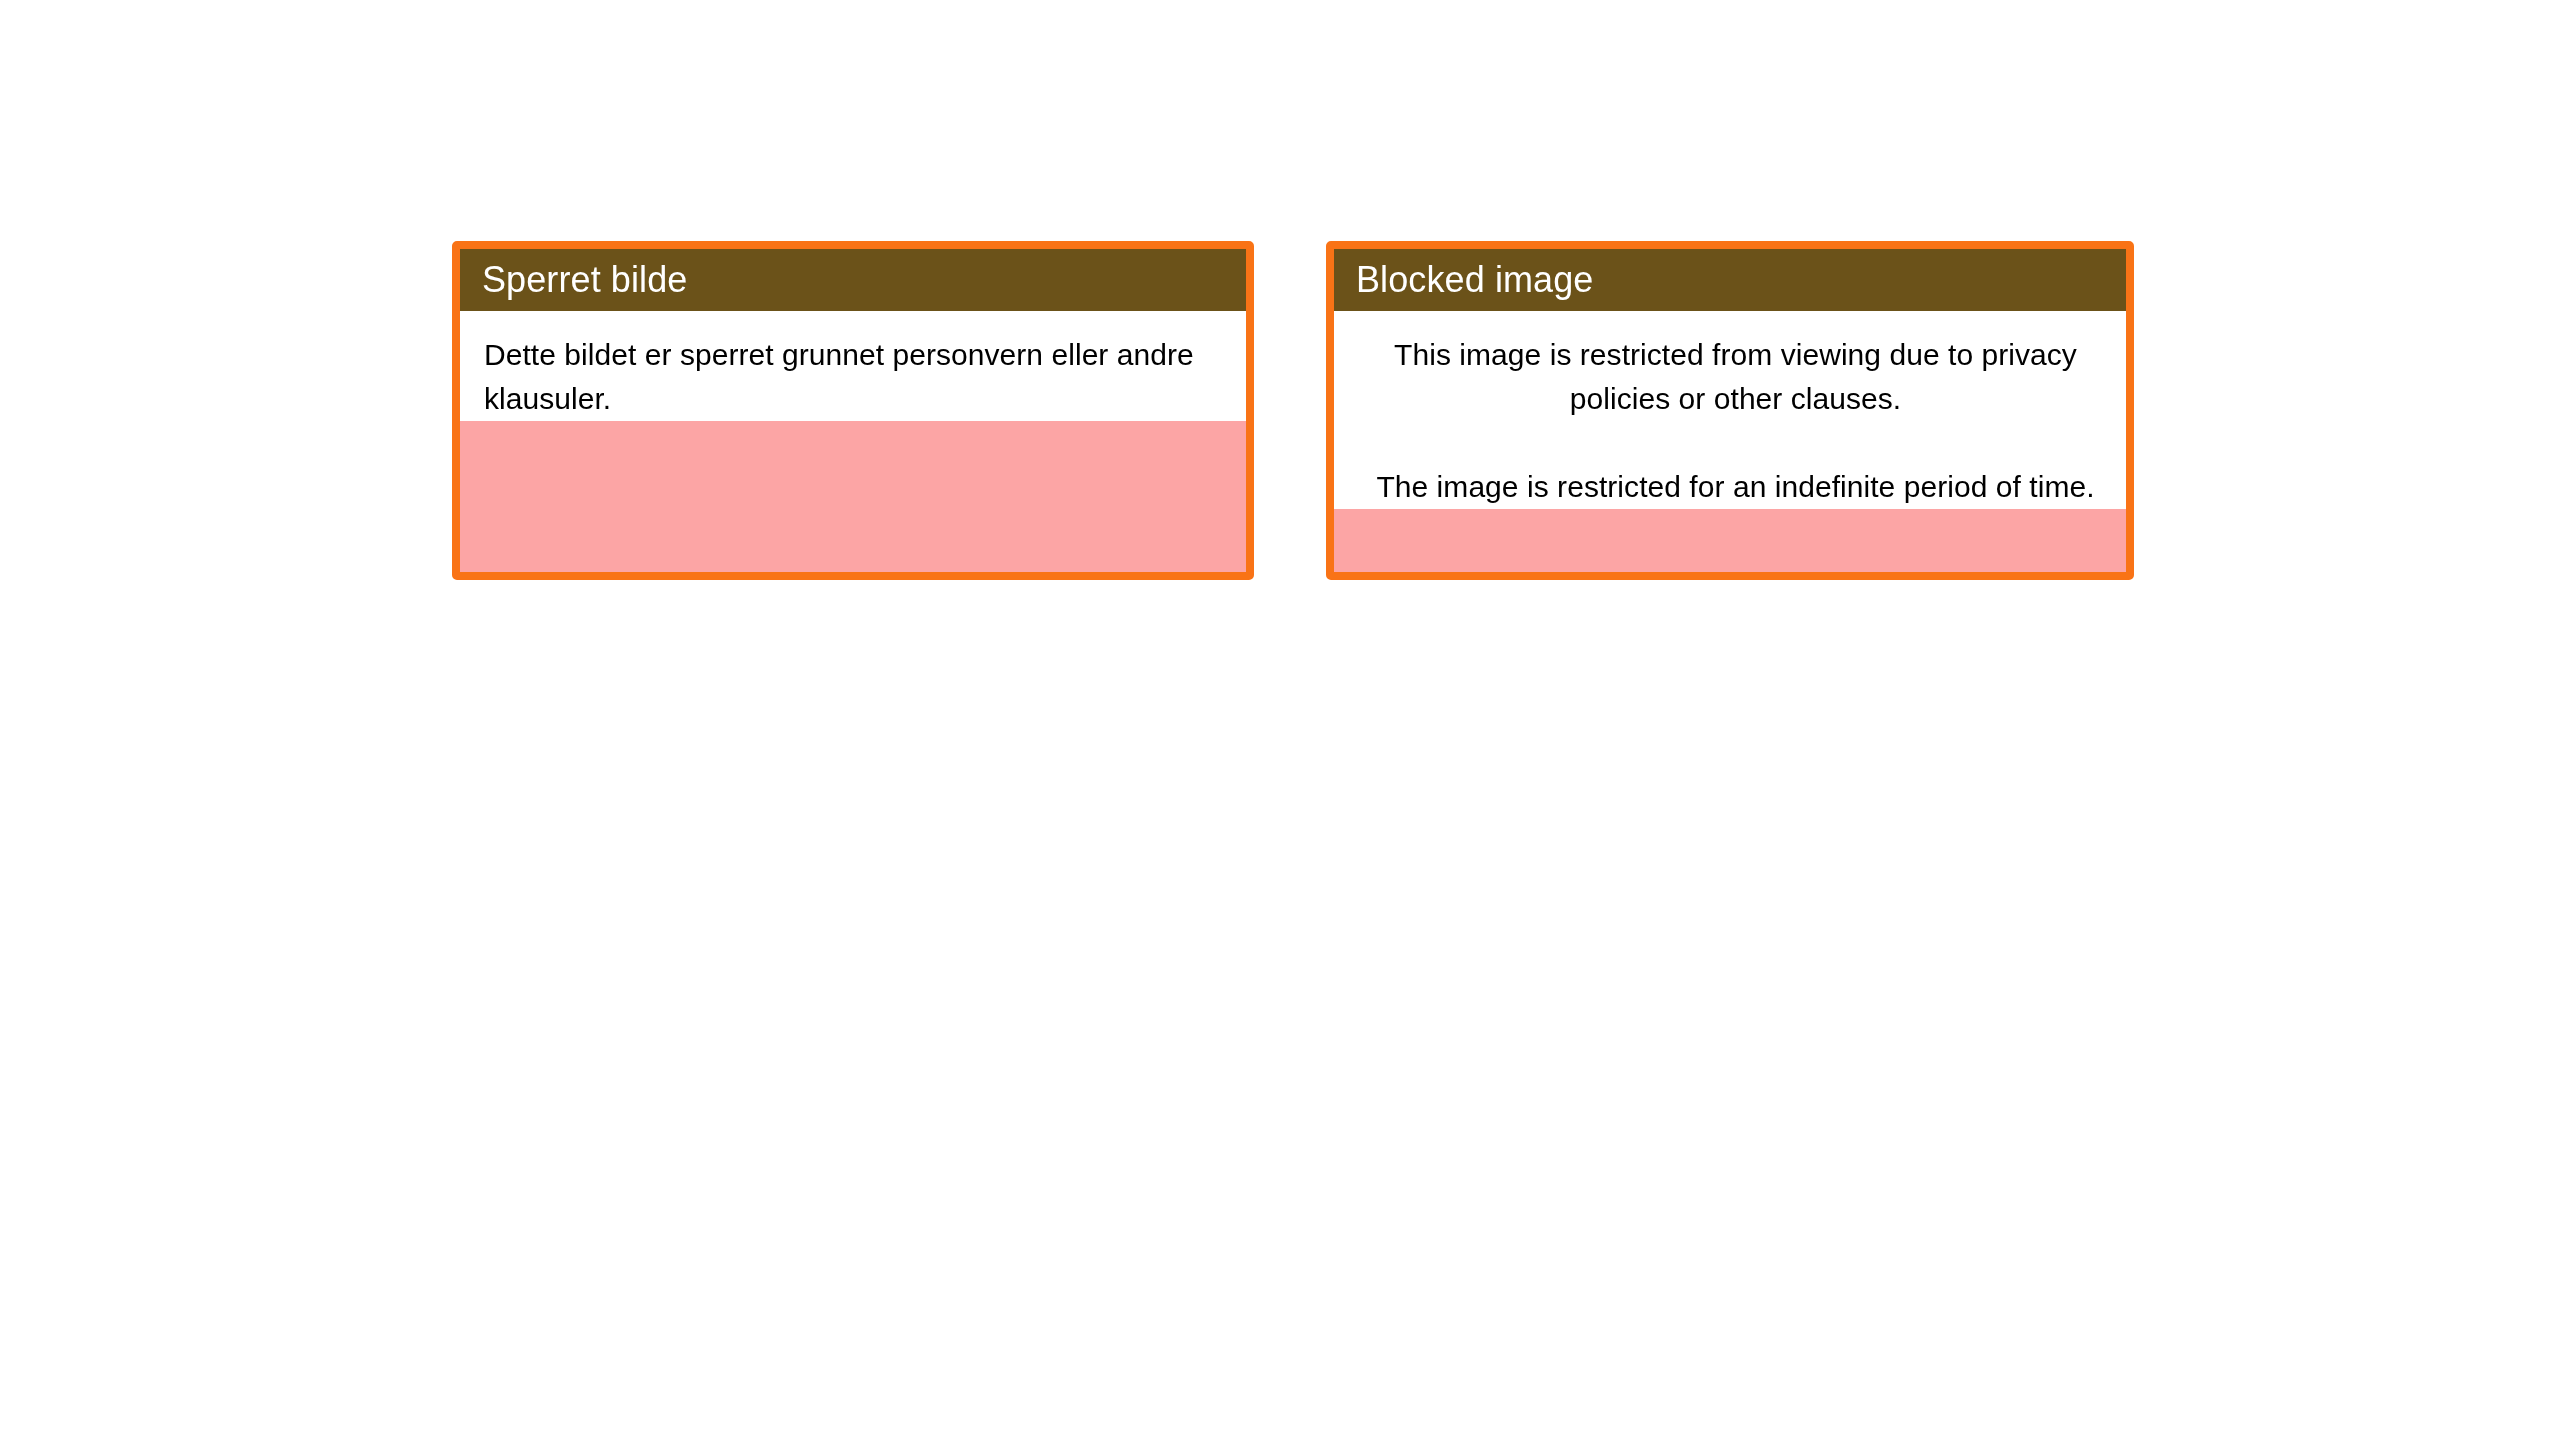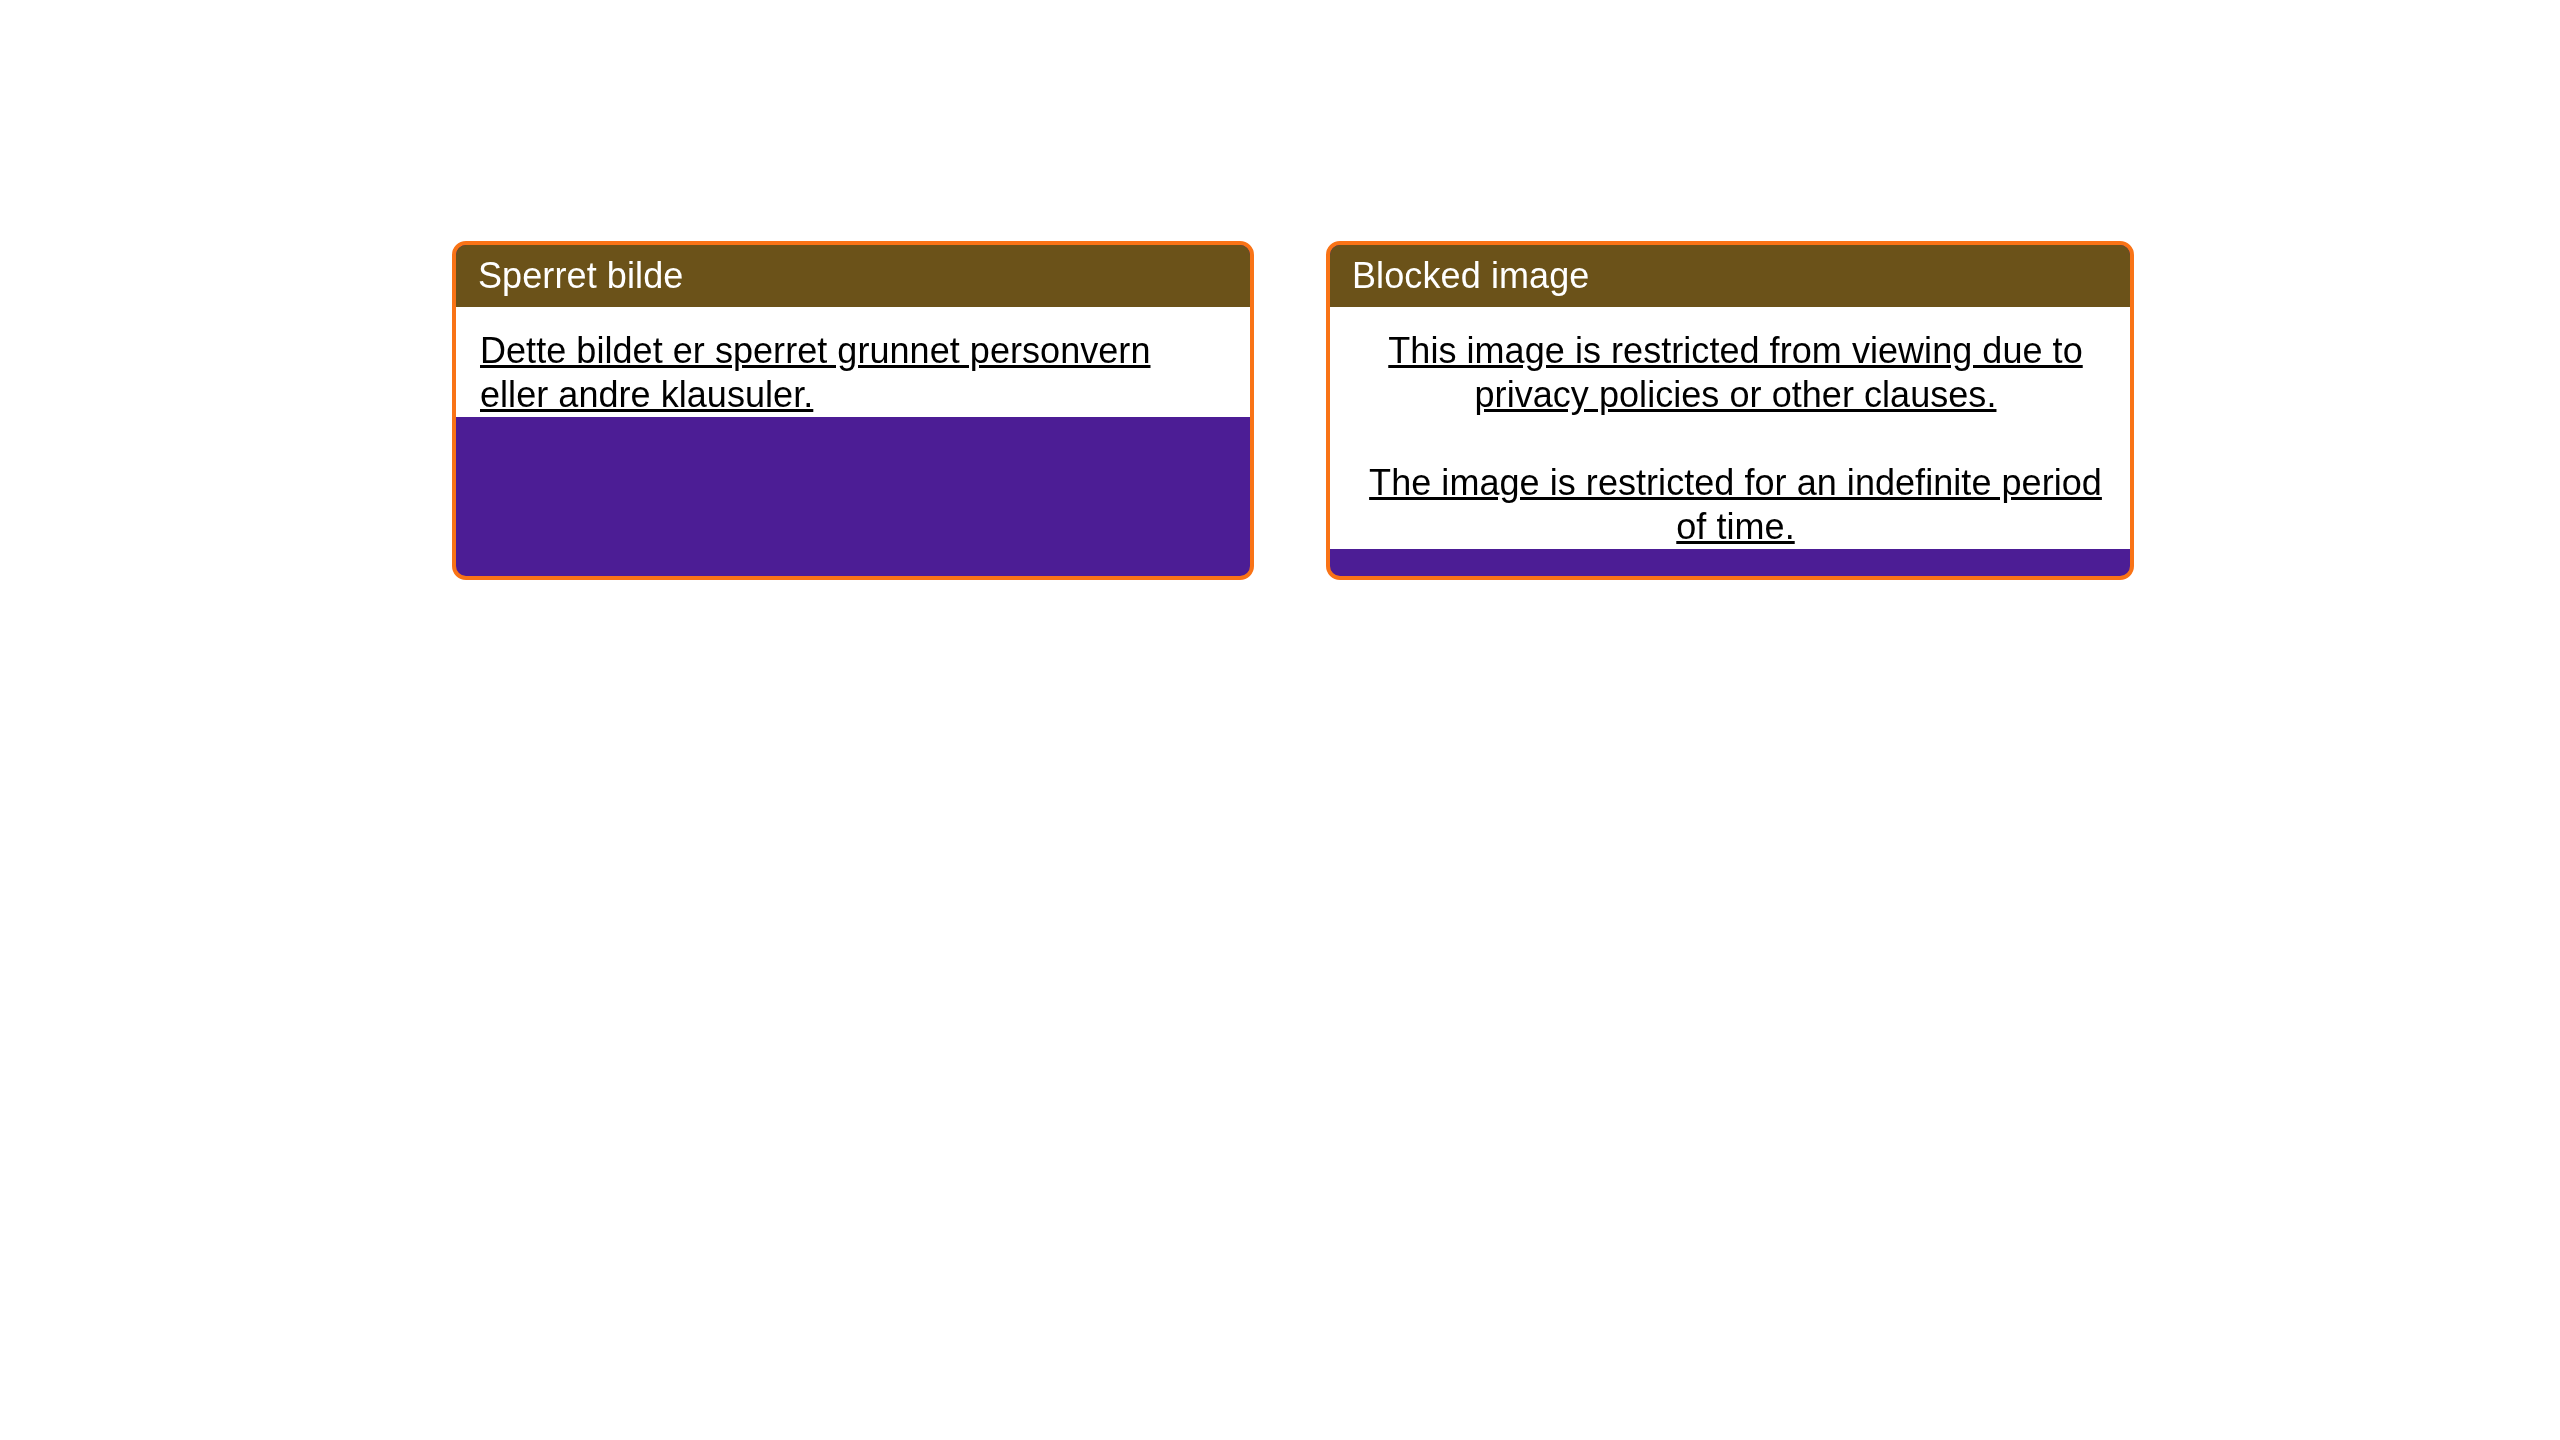--- a/index.html
+++ b/index.html
@@ -19,23 +19,23 @@
   #page {
     position: relative;
     width: 2560px;
     height: 1440px;
     background: #ffffff;
   }
 
   .notice-panel {
     position: absolute;
     box-sizing: border-box;
-    background: #4c1d95;
-    border: 4px solid #f97316;
-    border-radius: 14px;
+    background: #fca5a5;
+    border: 8px solid #f97316;
+    border-radius: 5px;
     overflow: hidden;
   }
 
   
   #panel-no {
     left: 452px;
     top: 241px;
     width: 802px;
     height: 339px;
   }
@@ -69,25 +69,24 @@
 
   .panel-body {
     box-sizing: border-box;
     padding: 22px 24px 0 24px;
     background: #ffffff;
   }
 
   .panel-paragraph {
     margin: 0;
     color: #000000;
-    font-size: 36px;
+    font-size: 30px;
     font-weight: 400;
     line-height: 44px;
     letter-spacing: 0.05px;
-    text-decoration: underline;
   }
 
   .panel-paragraph + .panel-paragraph {
     margin-top: 44px;
   }
 
   #panel-en .panel-body {
     padding-left: 23px;
     padding-right: 12px;
   }

